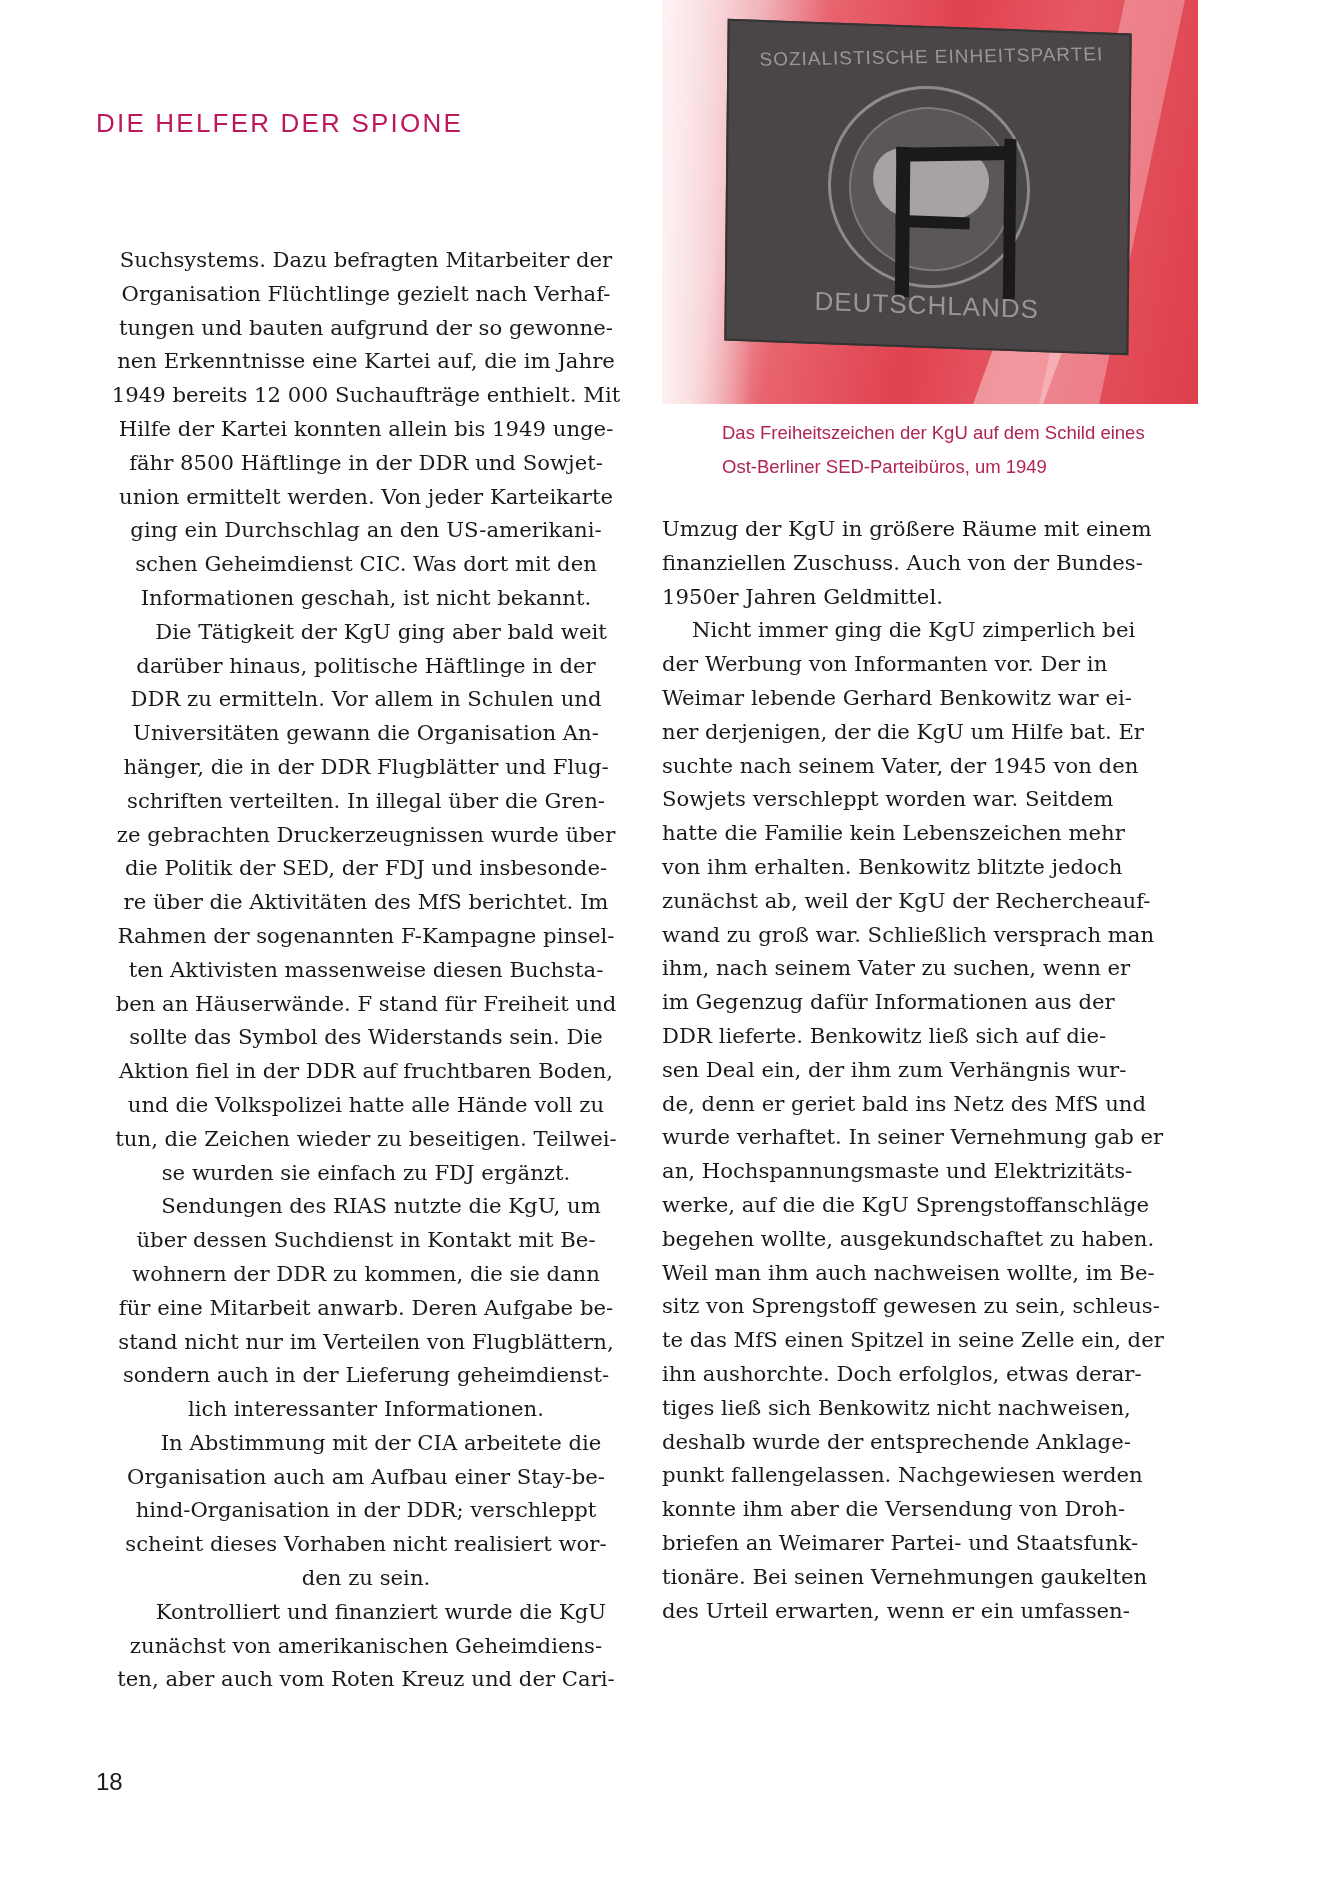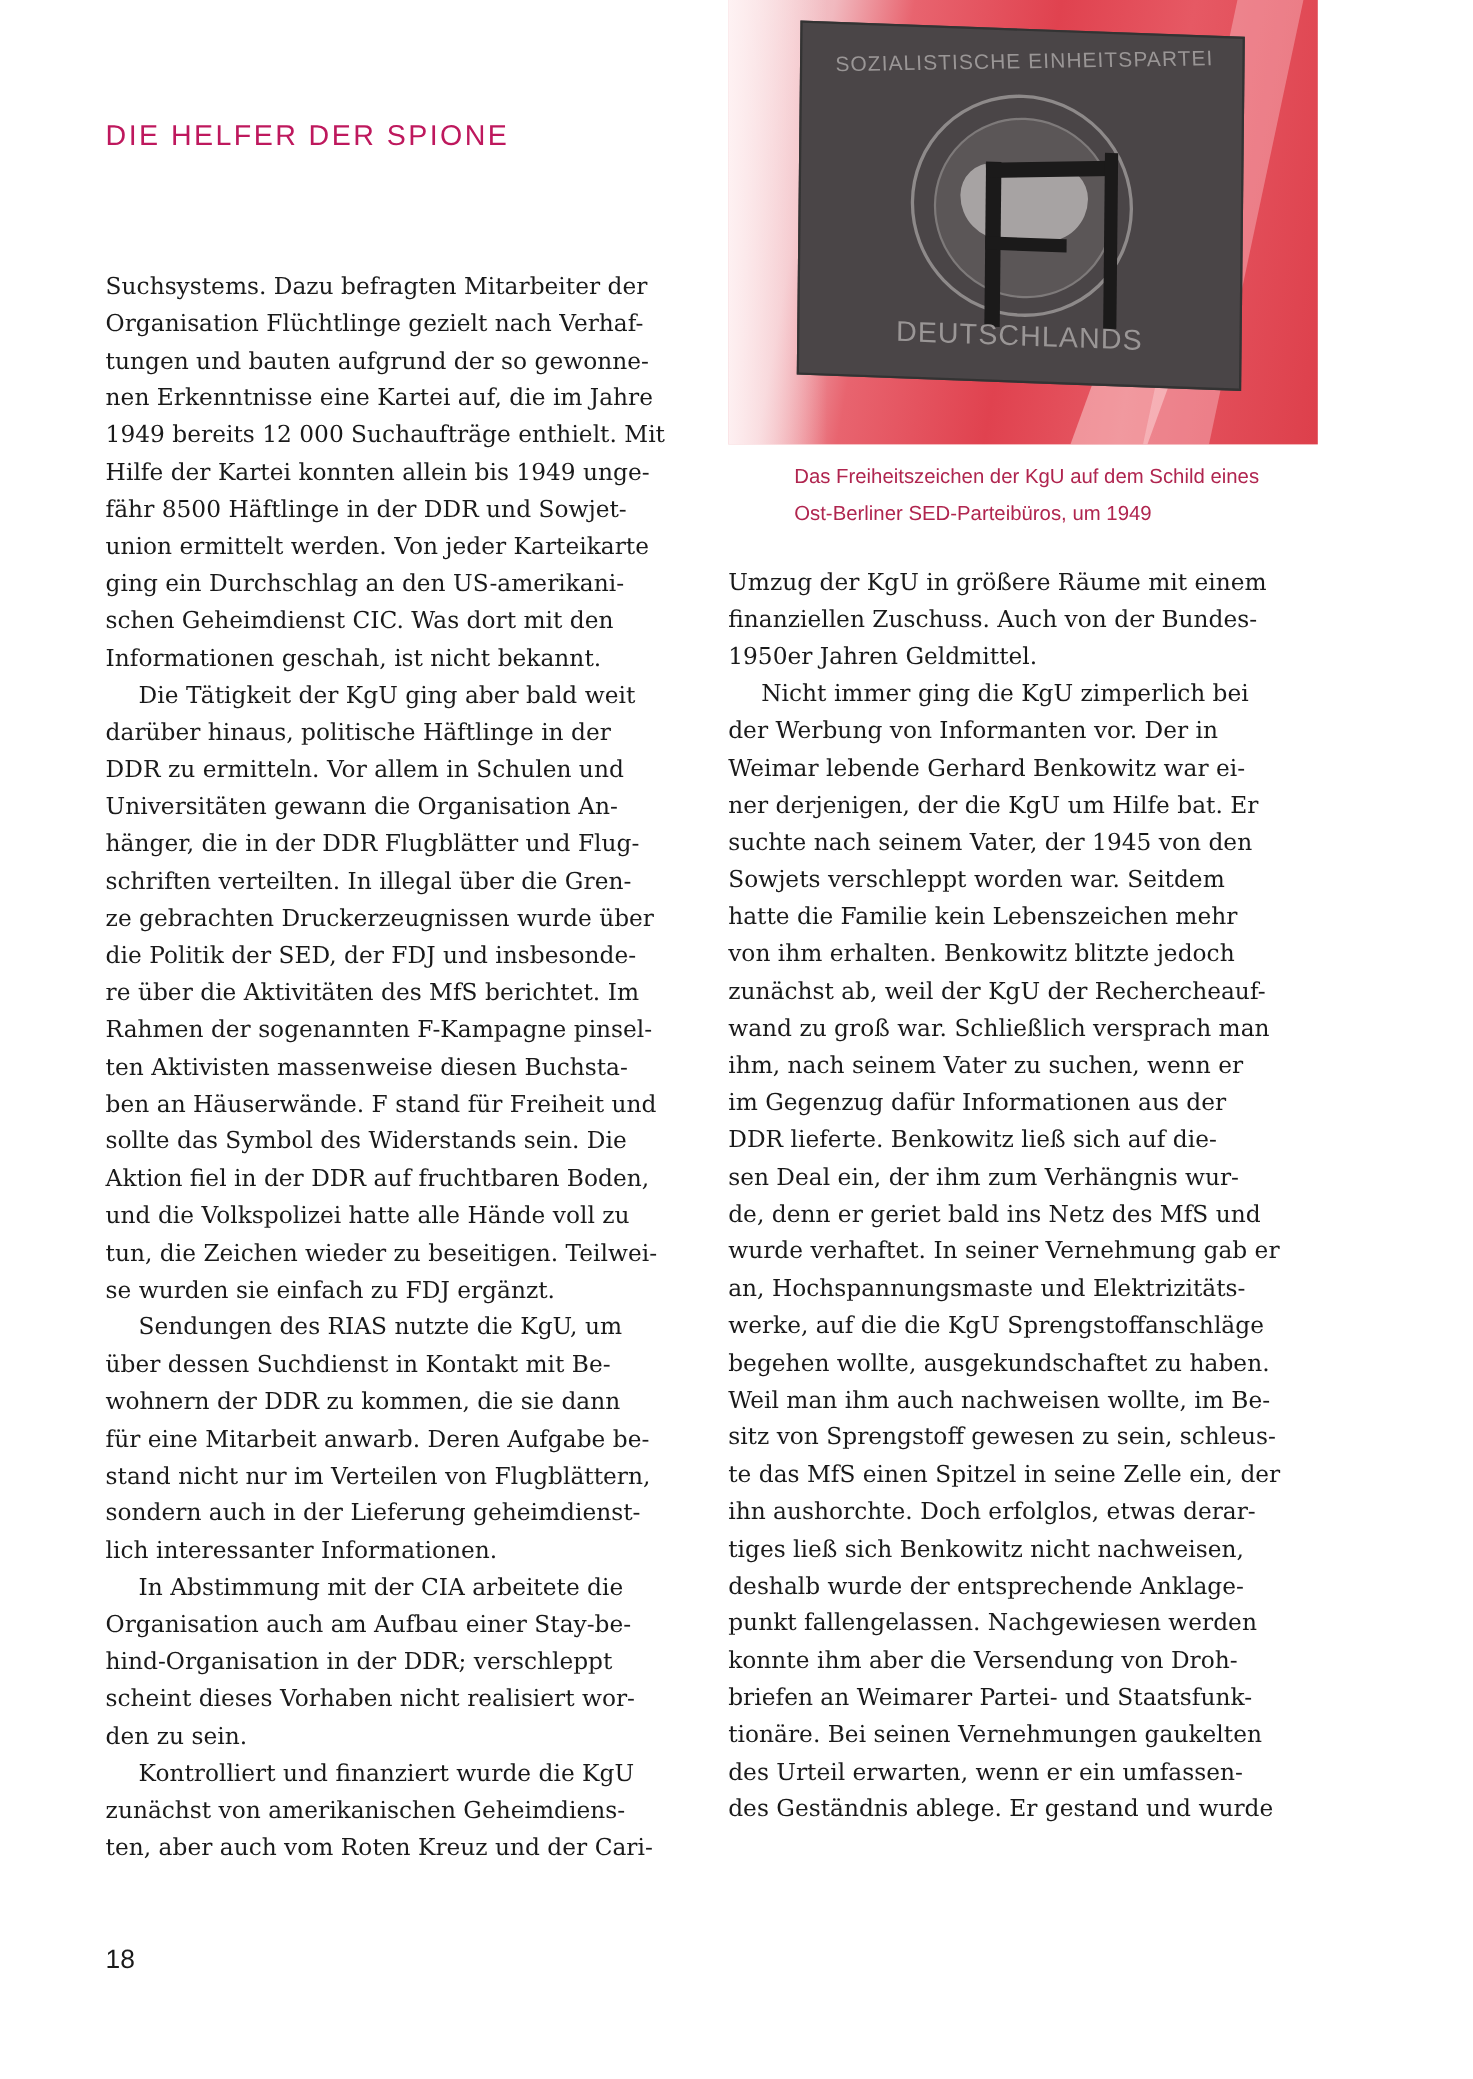--- a/index.html
+++ b/index.html
@@ -8,21 +8,21 @@
   .running-head {
     position: absolute; left: 96px; top: 108px;
     font-family: "Liberation Sans", sans-serif; font-size: 26px; letter-spacing: 2.2px;
     color: #be185d; font-weight: normal; white-space: nowrap;
   }
   .col {
     position: absolute;
     font-family: "DejaVu Serif", "Liberation Serif", serif;
     font-size: 21.2px; line-height: 33.8px; color: #1a1a1a;
   }
-  .col-left { left: 96px; top: 243px; width: 540px; }
+  .col-left { left: 96px; top: 243px; width: 540px; text-align: center; }
   .col-right { left: 662px; top: 512px; width: 540px; }
   .line { display: block; white-space: nowrap; }
   .indent { padding-left: 30px; }
   .photo {
     position: absolute; left: 662px; top: 0; width: 536px; height: 404px;
     overflow: hidden;
     background:
       linear-gradient(100deg, #f7d7da 0%, #f1b9bf 16%, #e8646f 28%, #e0424f 50%, #e65964 70%, #dd3f4b 100%);
   }
   .photo .streak1 { position:absolute; left:420px; top:0; width:60px; height:404px; background: rgba(255,220,225,0.35); transform: skewX(-12deg); }
@@ -172,17 +172,16 @@
       <span class="line">sitz von Sprengstoff gewesen zu sein, schleus-</span>
       <span class="line">te das MfS einen Spitzel in seine Zelle ein, der</span>
       <span class="line">ihn aushorchte. Doch erfolglos, etwas derar-</span>
       <span class="line">tiges ließ sich Benkowitz nicht nachweisen,</span>
       <span class="line">deshalb wurde der entsprechende Anklage-</span>
       <span class="line">punkt fallengelassen. Nachgewiesen werden</span>
       <span class="line">konnte ihm aber die Versendung von Droh-</span>
       <span class="line">briefen an Weimarer Partei- und Staatsfunk-</span>
       <span class="line">tionäre. Bei seinen Vernehmungen gaukelten</span>
       <span class="line">des Urteil erwarten, wenn er ein umfassen-</span>
-      <span class="line">des Geständnis ablege. Er gestand und wurde</span>
     </div>
 
   <div class="page-number">18</div>
 </div>
 
 </body></html>

